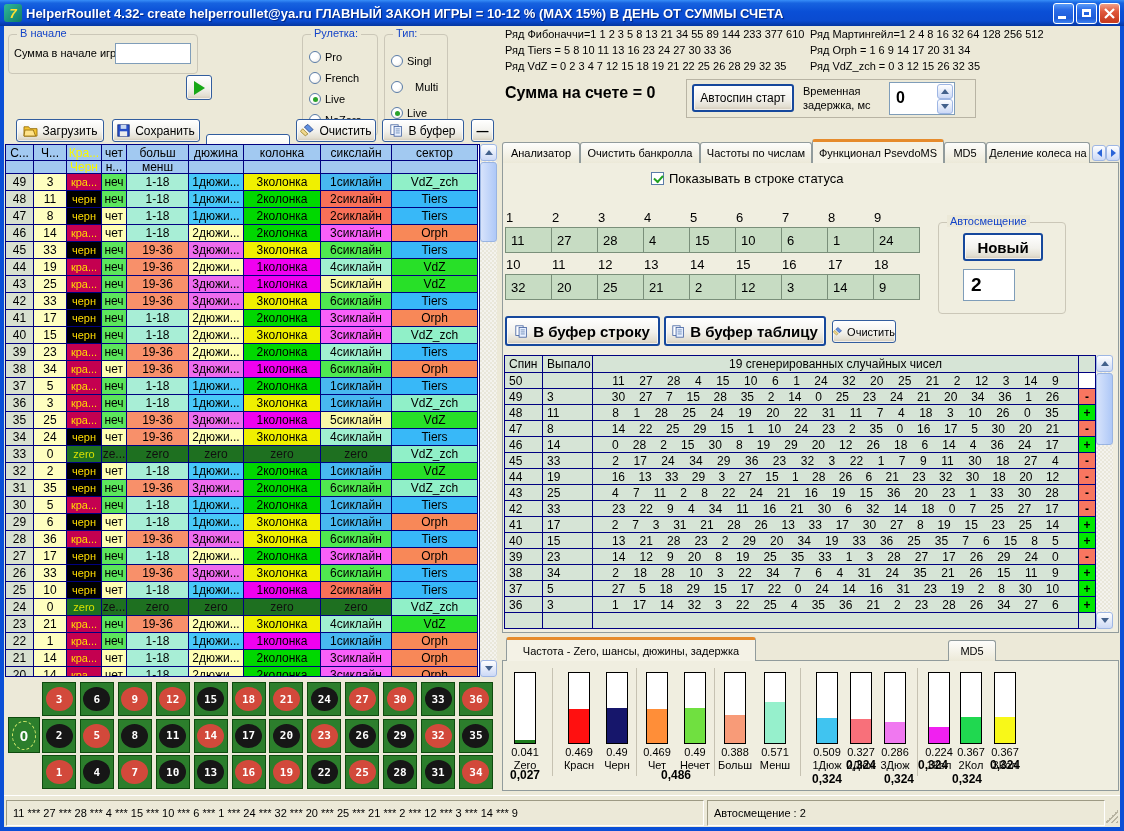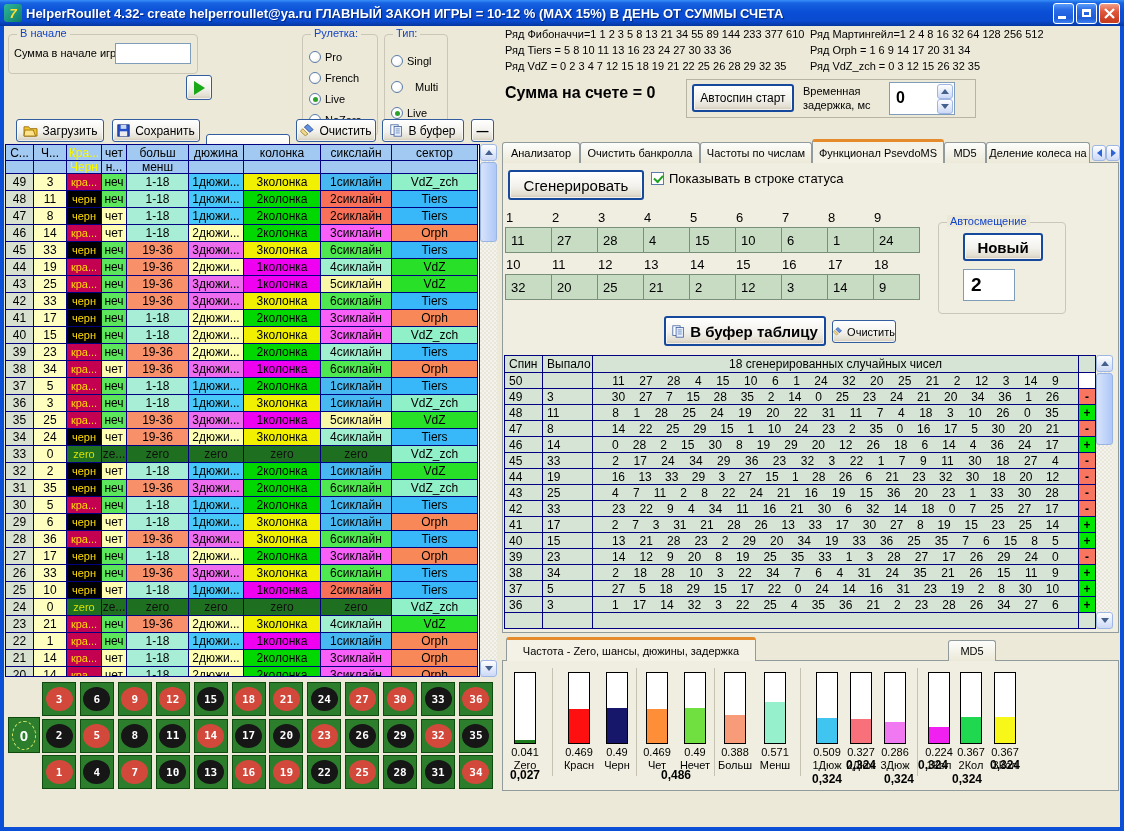--- a/index.html
+++ b/index.html
@@ -521,60 +521,65 @@
   <div id="tabbar"></div>
   <div class="sb-btn" style="left:1092px;top:145px;width:14px;height:16px;">
       <span style="width:0;height:0;border-top:4px solid transparent;border-bottom:4px solid transparent;border-right:5px solid #2A64D8;"></span>
     </div>
   <div class="sb-btn" style="left:1106px;top:145px;width:14px;height:16px;">
       <span style="width:0;height:0;border-top:4px solid transparent;border-bottom:4px solid transparent;border-left:5px solid #2A64D8;"></span>
     </div>
 
   <div class="panel" style="left:502px;top:162px;width:617px;height:471px;"></div>
 
-  <div class="btn" style="left:508px;top:170px;width:136px;height:30px;font-size:15px;border-width:2px;border-color:#16489C;">
-    <span>Сгенерировать</span>
-  </div>
   <div class="abs" style="left:651px;top:171px;display:flex;align-items:center;gap:5px;">
     <span class="cb sel"></span>
     <span style="font-size:13px;">Показывать в строке статуса</span>
   </div>
 
   <div id="genrows"></div>
 
   <div class="grp" style="left:938px;top:222px;width:128px;height:92px;">
     <span class="gtitle">Автосмещение</span>
     <div class="btn" style="left:24px;top:10px;width:80px;height:28px;font-size:15px;font-weight:bold;border-width:2px;border-color:#16489C;position:absolute;">
       <span>Новый</span>
     </div>
     <div class="input abs" style="left:24px;top:46px;width:52px;height:32px;">
       <span class="abs" style="left:7px;top:4px;font-size:19px;font-weight:bold;">2</span>
     </div>
   </div>
 
+  <div class="btn" style="left:505px;top:316px;width:155px;height:30px;font-size:15px;font-weight:bold;border-width:2px;border-color:#16489C;">
+    <svg width="13" height="13" viewBox="0 0 16 16">
+        <rect x="1" y="1" width="9" height="12" fill="#fff" stroke="#4060A0"></rect>
+        <rect x="5" y="3" width="9" height="12" fill="#E8F0FF" stroke="#4060A0"></rect>
+        <path d="M7 6 H12 M7 8.5 H12 M7 11 H12" stroke="#6080B0"></path>
+      </svg>
+    <span>В буфер строку</span>
+  </div>
   <div class="btn" style="left:664px;top:316px;width:162px;height:30px;font-size:15px;font-weight:bold;border-width:2px;border-color:#16489C;">
     <svg width="13" height="13" viewBox="0 0 16 16">
         <rect x="1" y="1" width="9" height="12" fill="#fff" stroke="#4060A0"></rect>
         <rect x="5" y="3" width="9" height="12" fill="#E8F0FF" stroke="#4060A0"></rect>
         <path d="M7 6 H12 M7 8.5 H12 M7 11 H12" stroke="#6080B0"></path>
       </svg>
     <span>В буфер таблицу</span>
   </div>
   <div class="btn" style="left:832px;top:320px;width:64px;height:23px;font-size:11px;">
     <svg width="12" height="11" viewBox="0 0 16 14">
         <path d="M9 0 L15 6 L11 9 L5 3 Z" fill="#6090E0" stroke="#2A4A90"></path>
         <path d="M3 5 L9 11 L6 13 L0.5 8 Z" fill="#F0D890" stroke="#A08830"></path>
       </svg>
     <span>Очистить</span>
   </div>
 
   <div class="abs" style="left:504px;top:355px;width:592px;height:274px;border:1px solid #000080;background:#D6E4D6;overflow:hidden;" id="spintable">
       <div class="cellb" style="left: 0px; top: 0px; width: 38px; height: 17px; font-size: 12px; justify-content: flex-start; padding-left: 4px;">Спин</div>
       <div class="cellb" style="left: 38px; top: 0px; width: 50px; height: 17px; font-size: 12px; justify-content: flex-start; padding-left: 4px;">Выпало</div>
-      <div class="cellb" style="left: 88px; top: 0px; width: 486px; height: 17px; font-size: 12px;">18 сгенерированных случайных чисел</div>
+      <div class="cellb" style="left: 88px; top: 0px; width: 486px; height: 17px; font-size: 12px;">19 сгенерированных случайных чисел</div>
       <div class="cellb" style="left: 574px; top: 0px; width: 17px; height: 17px; font-size: 12px;"></div>
       <div class="cellb" style="left: 0px; top: 17px; width: 38px; height: 16px; font-size: 12px; justify-content: flex-start; padding-left: 4px;">50</div>
       <div class="cellb" style="left: 38px; top: 17px; width: 50px; height: 16px; font-size: 12px; justify-content: flex-start; padding-left: 4px;"></div>
       <div class="cellb" style="left: 88px; top: 17px; width: 486px; height: 16px; font-size: 12px; justify-content: space-around; padding: 0px 12px;">
         <span>11</span>
         <span>27</span>
         <span>28</span>
         <span>4</span>
         <span>15</span>
         <span>10</span>
@@ -926,20 +931,30 @@
     <div class="sb-thumb" style="top:18px;height:72px;"></div>
     <div class="sb-btn" style="top:257px;">
         <span class="tri-dn"></span>
       </div>
   </div>
 
   <div class="panel" style="left:502px;top:660px;width:617px;height:131px;background:#F0EEE0;"></div>
   <div id="freqtabs"></div>
   <div id="freqbars"></div>
 
+  <div class="abs" style="left:4px;top:795px;width:1116px;height:32px;background:#ECE9D8;border-top:1px solid #fff;">
+    <div class="statuspanel" style="left:2px;top:4px;width:698px;">
+      <span>11 *** 27 *** 28 *** 4 *** 15 *** 10 *** 6 *** 1 *** 24 *** 32 *** 20 *** 25 *** 21 *** 2 *** 12 *** 3 *** 14 *** 9</span>
+    </div>
+    <div class="statuspanel" style="left:703px;top:4px;width:398px;">
+      <span>Автосмещение : 2</span>
+    </div>
+    <div class="abs" style="right:2px;bottom:4px;width:13px;height:13px;background:
+      linear-gradient(135deg,transparent 0 50%,#B8B4A2 50% 60%,transparent 60% 70%,#B8B4A2 70% 80%,transparent 80% 90%,#B8B4A2 90%);"></div>
+  </div>
 
 <div class="rcell" style="left: 8px; top: 717px; width: 32px; height: 36px;">
       <div style="width: 24px; height: 29px; border: 1px dashed rgb(207, 232, 106); border-radius: 50%; display: flex; align-items: center; justify-content: center; color: rgb(255, 255, 255); font-weight: bold; font-size: 15px;">0</div>
     </div>
     <div class="rcell" style="left: 42px; top: 682px; width: 34px; height: 34px;">
       <div class="rcirc" style="background: rgb(210, 73, 59);">3</div>
     </div>
     <div class="rcell" style="left: 79.9px; top: 682px; width: 34px; height: 34px;">
       <div class="rcirc" style="background: rgb(22, 22, 22);">6</div>
     </div>

